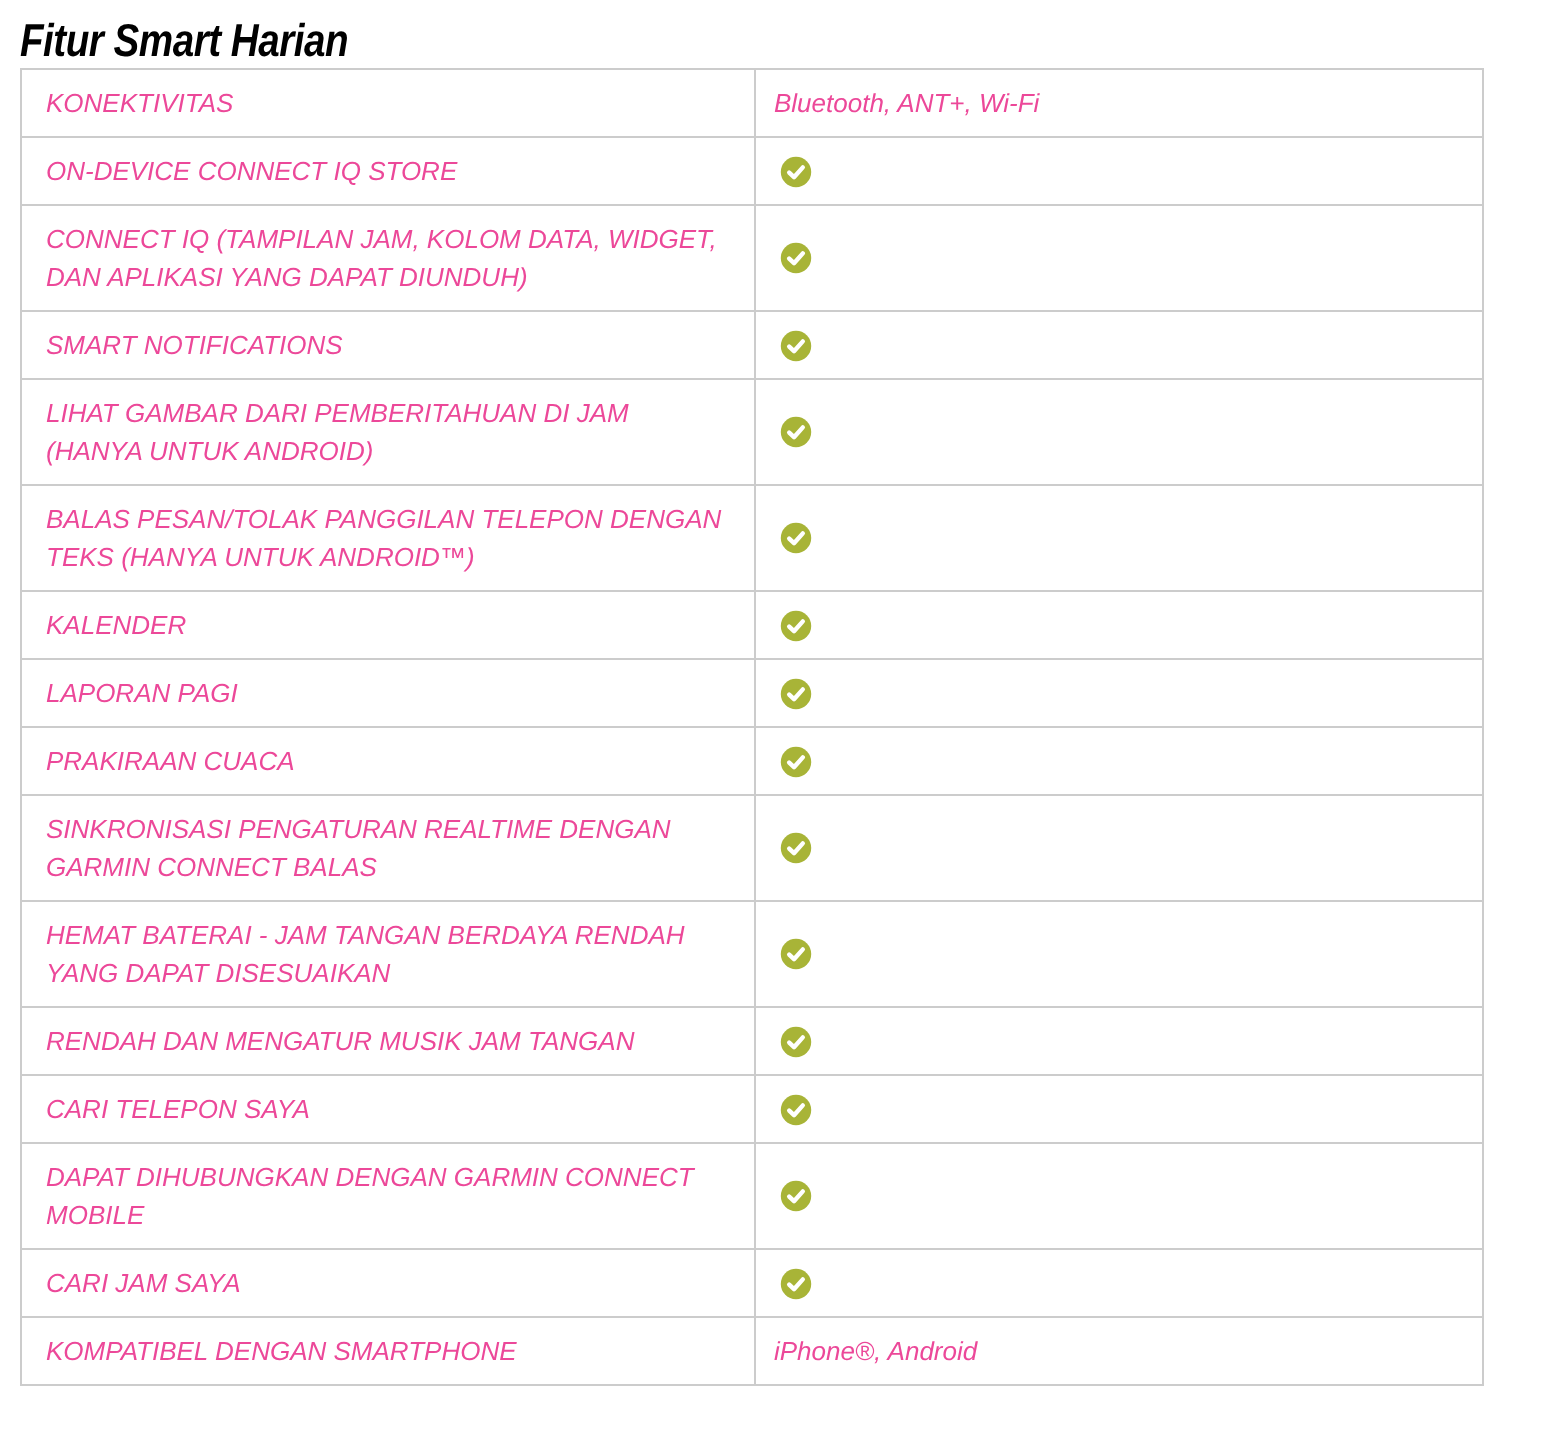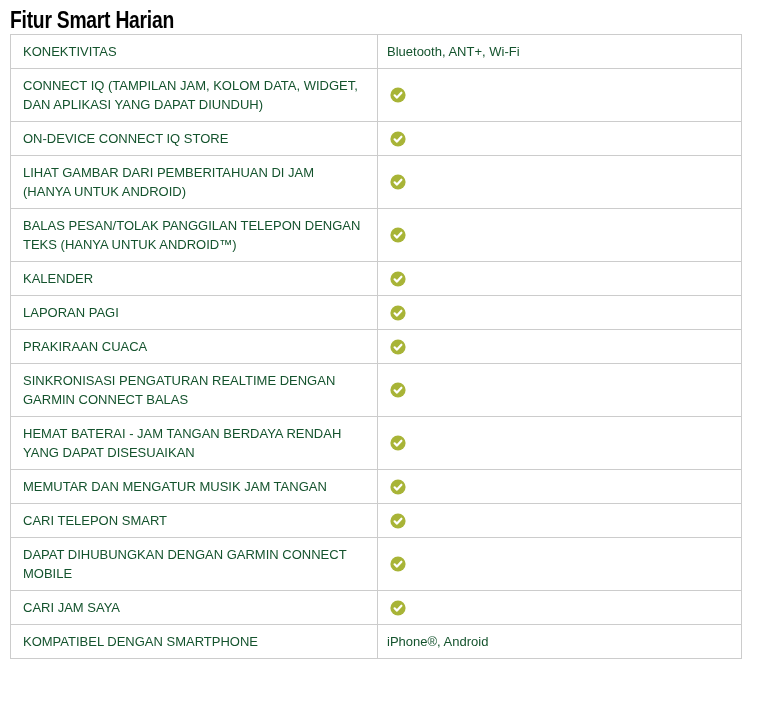--- a/index.html
+++ b/index.html
@@ -10,20 +10,21 @@
     font-family: "Liberation Sans", sans-serif;
   }
   body {
     width: 778px;
     height: 728px;
     overflow: hidden;
   }
   .page {
     margin-left: 10px;
     width: 590px;
+    font-style: italic;
   }
   .page-title {
     margin: 0;
     padding-top: 6px;
     height: 34px;
     font-size: 23px;
     font-weight: 700;
     color: #000000;
     letter-spacing: -0.3px;
     transform: scaleX(0.84);
@@ -33,21 +34,21 @@
   }
   table.feature-table {
     width: 732px;
     border-collapse: collapse;
     table-layout: fixed;
   }
   table.feature-table td {
     border: 1px solid #cccccc;
     font-size: 13px;
     line-height: 19px;
-    color: #14532d;
+    color: #ec4899;
     vertical-align: middle;
     background: #ffffff;
   }
   td.label-cell {
     width: 367px;
     padding: 7px 14px 7px 12px;
   }
   td.value-cell {
     padding: 7px 10px 7px 9px;
     margin-top: 40px;
@@ -68,32 +69,43 @@
 <div class="page">
   <h2 class="page-title">Fitur Smart Harian</h2>
 
   <table class="feature-table">
     <tbody>
         <tr>
           <td class="label-cell">KONEKTIVITAS</td>
           <td class="value-cell">Bluetooth, ANT+, Wi-Fi</td>
         </tr>
         <tr>
+          <td class="label-cell">ON-DEVICE CONNECT IQ STORE</td>
+          <td class="value-cell">
+            <span class="check-wrap">
+              <svg width="16" height="16" viewBox="0 0 16 16">
+                <circle cx="8" cy="8" r="7.6" fill="#a8b437"></circle>
+                <path d="M4.6 8.3 L7 10.6 L11.4 5.7" stroke="#ffffff" stroke-width="2.2" fill="none" stroke-linecap="round" stroke-linejoin="round"></path>
+              </svg>
+            </span>
+          </td>
+        </tr>
+        <tr>
           <td class="label-cell">CONNECT IQ (TAMPILAN JAM, KOLOM DATA, WIDGET, DAN APLIKASI YANG DAPAT DIUNDUH)</td>
           <td class="value-cell">
             <span class="check-wrap">
               <svg width="16" height="16" viewBox="0 0 16 16">
                 <circle cx="8" cy="8" r="7.6" fill="#a8b437"></circle>
                 <path d="M4.6 8.3 L7 10.6 L11.4 5.7" stroke="#ffffff" stroke-width="2.2" fill="none" stroke-linecap="round" stroke-linejoin="round"></path>
               </svg>
             </span>
           </td>
         </tr>
         <tr>
-          <td class="label-cell">ON-DEVICE CONNECT IQ STORE</td>
+          <td class="label-cell">SMART NOTIFICATIONS</td>
           <td class="value-cell">
             <span class="check-wrap">
               <svg width="16" height="16" viewBox="0 0 16 16">
                 <circle cx="8" cy="8" r="7.6" fill="#a8b437"></circle>
                 <path d="M4.6 8.3 L7 10.6 L11.4 5.7" stroke="#ffffff" stroke-width="2.2" fill="none" stroke-linecap="round" stroke-linejoin="round"></path>
               </svg>
             </span>
           </td>
         </tr>
         <tr>
@@ -167,32 +179,32 @@
           <td class="value-cell">
             <span class="check-wrap">
               <svg width="16" height="16" viewBox="0 0 16 16">
                 <circle cx="8" cy="8" r="7.6" fill="#a8b437"></circle>
                 <path d="M4.6 8.3 L7 10.6 L11.4 5.7" stroke="#ffffff" stroke-width="2.2" fill="none" stroke-linecap="round" stroke-linejoin="round"></path>
               </svg>
             </span>
           </td>
         </tr>
         <tr>
-          <td class="label-cell">MEMUTAR DAN MENGATUR MUSIK JAM TANGAN</td>
-          <td class="value-cell">
-            <span class="check-wrap">
-              <svg width="16" height="16" viewBox="0 0 16 16">
-                <circle cx="8" cy="8" r="7.6" fill="#a8b437"></circle>
-                <path d="M4.6 8.3 L7 10.6 L11.4 5.7" stroke="#ffffff" stroke-width="2.2" fill="none" stroke-linecap="round" stroke-linejoin="round"></path>
-              </svg>
-            </span>
-          </td>
-        </tr>
-        <tr>
-          <td class="label-cell">CARI TELEPON SMART</td>
+          <td class="label-cell">RENDAH DAN MENGATUR MUSIK JAM TANGAN</td>
+          <td class="value-cell">
+            <span class="check-wrap">
+              <svg width="16" height="16" viewBox="0 0 16 16">
+                <circle cx="8" cy="8" r="7.6" fill="#a8b437"></circle>
+                <path d="M4.6 8.3 L7 10.6 L11.4 5.7" stroke="#ffffff" stroke-width="2.2" fill="none" stroke-linecap="round" stroke-linejoin="round"></path>
+              </svg>
+            </span>
+          </td>
+        </tr>
+        <tr>
+          <td class="label-cell">CARI TELEPON SAYA</td>
           <td class="value-cell">
             <span class="check-wrap">
               <svg width="16" height="16" viewBox="0 0 16 16">
                 <circle cx="8" cy="8" r="7.6" fill="#a8b437"></circle>
                 <path d="M4.6 8.3 L7 10.6 L11.4 5.7" stroke="#ffffff" stroke-width="2.2" fill="none" stroke-linecap="round" stroke-linejoin="round"></path>
               </svg>
             </span>
           </td>
         </tr>
         <tr>

